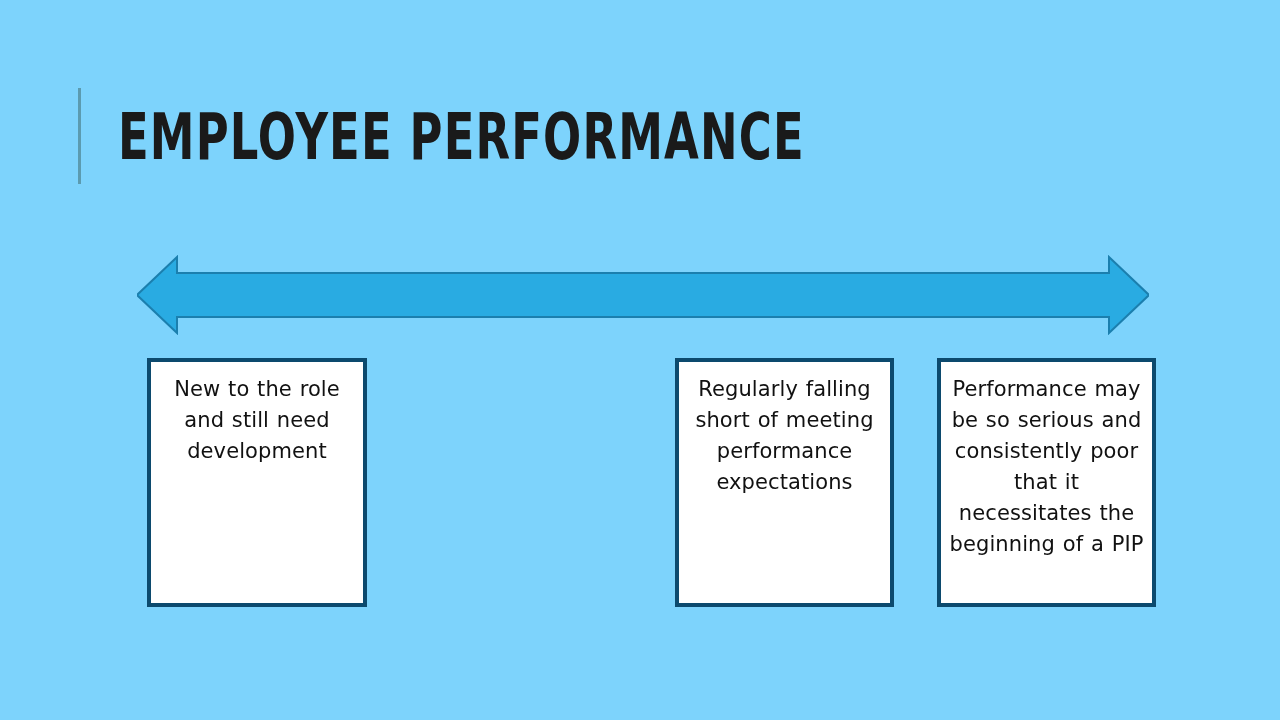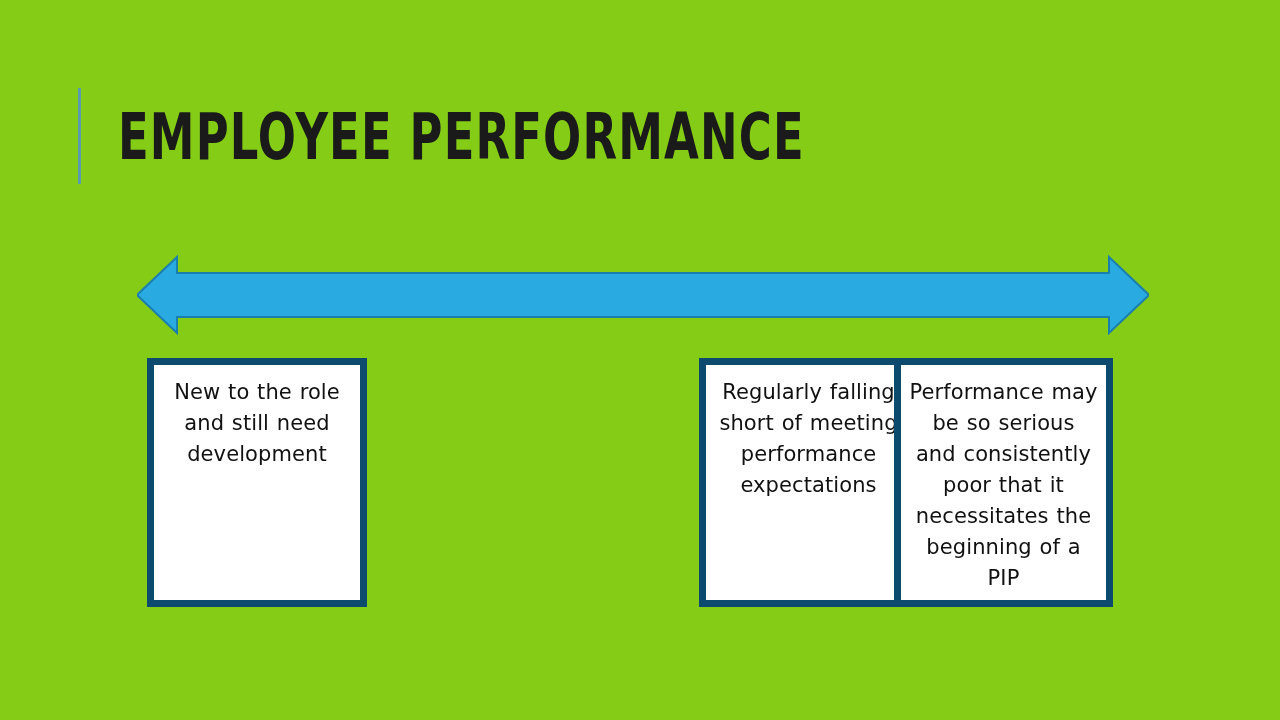--- a/index.html
+++ b/index.html
@@ -8,21 +8,21 @@
     padding: 0;
     background: #ffffff;
   }
   body {
     font-family: "Liberation Sans", sans-serif;
   }
   .slide {
     position: relative;
     width: 1280px;
     height: 720px;
-    background: #84cc16;
+    background: #7dd3fc;
     overflow: hidden;
   }
 
   
   .title-accent-bar {
     position: absolute;
     left: 78px;
     top: 88px;
     width: 3px;
     height: 96px;
@@ -59,37 +59,37 @@
     width: 100%;
     height: 100%;
   }
 
   
   .stage-box {
     position: absolute;
     top: 358px;
     box-sizing: border-box;
     background: #ffffff;
-    border: 7px solid #0c4a6e;
+    border: 4px solid #0c4a6e;
     padding: 12px 8px 10px 8px;
     text-align: center;
   }
   .stage-text {
     font-family: "DejaVu Sans", "Liberation Sans", sans-serif;
     font-size: 21px;
     line-height: 31px;
     color: #111111;
     letter-spacing: 0.1px;
     word-spacing: 1px;
   }
 
   .stage-box-1 { left: 147px; width: 220px; height: 249px; }
   .stage-box-2 { left: 411px; width: 219px; height: 249px; }
-  .stage-box-3 { left: 675px; width: 219px; height: 249px; margin-left: 24px; }
-  .stage-box-4 { left: 894px; width: 219px; height: 249px; }
+  .stage-box-3 { left: 675px; width: 219px; height: 249px; }
+  .stage-box-4 { left: 937px; width: 219px; height: 249px; }
 </style>
 </head>
 <body>
 
 <div class="slide">
 
   <div class="title-accent-bar"></div>
 
   <div class="slide-title">Employee Performance</div>
 

